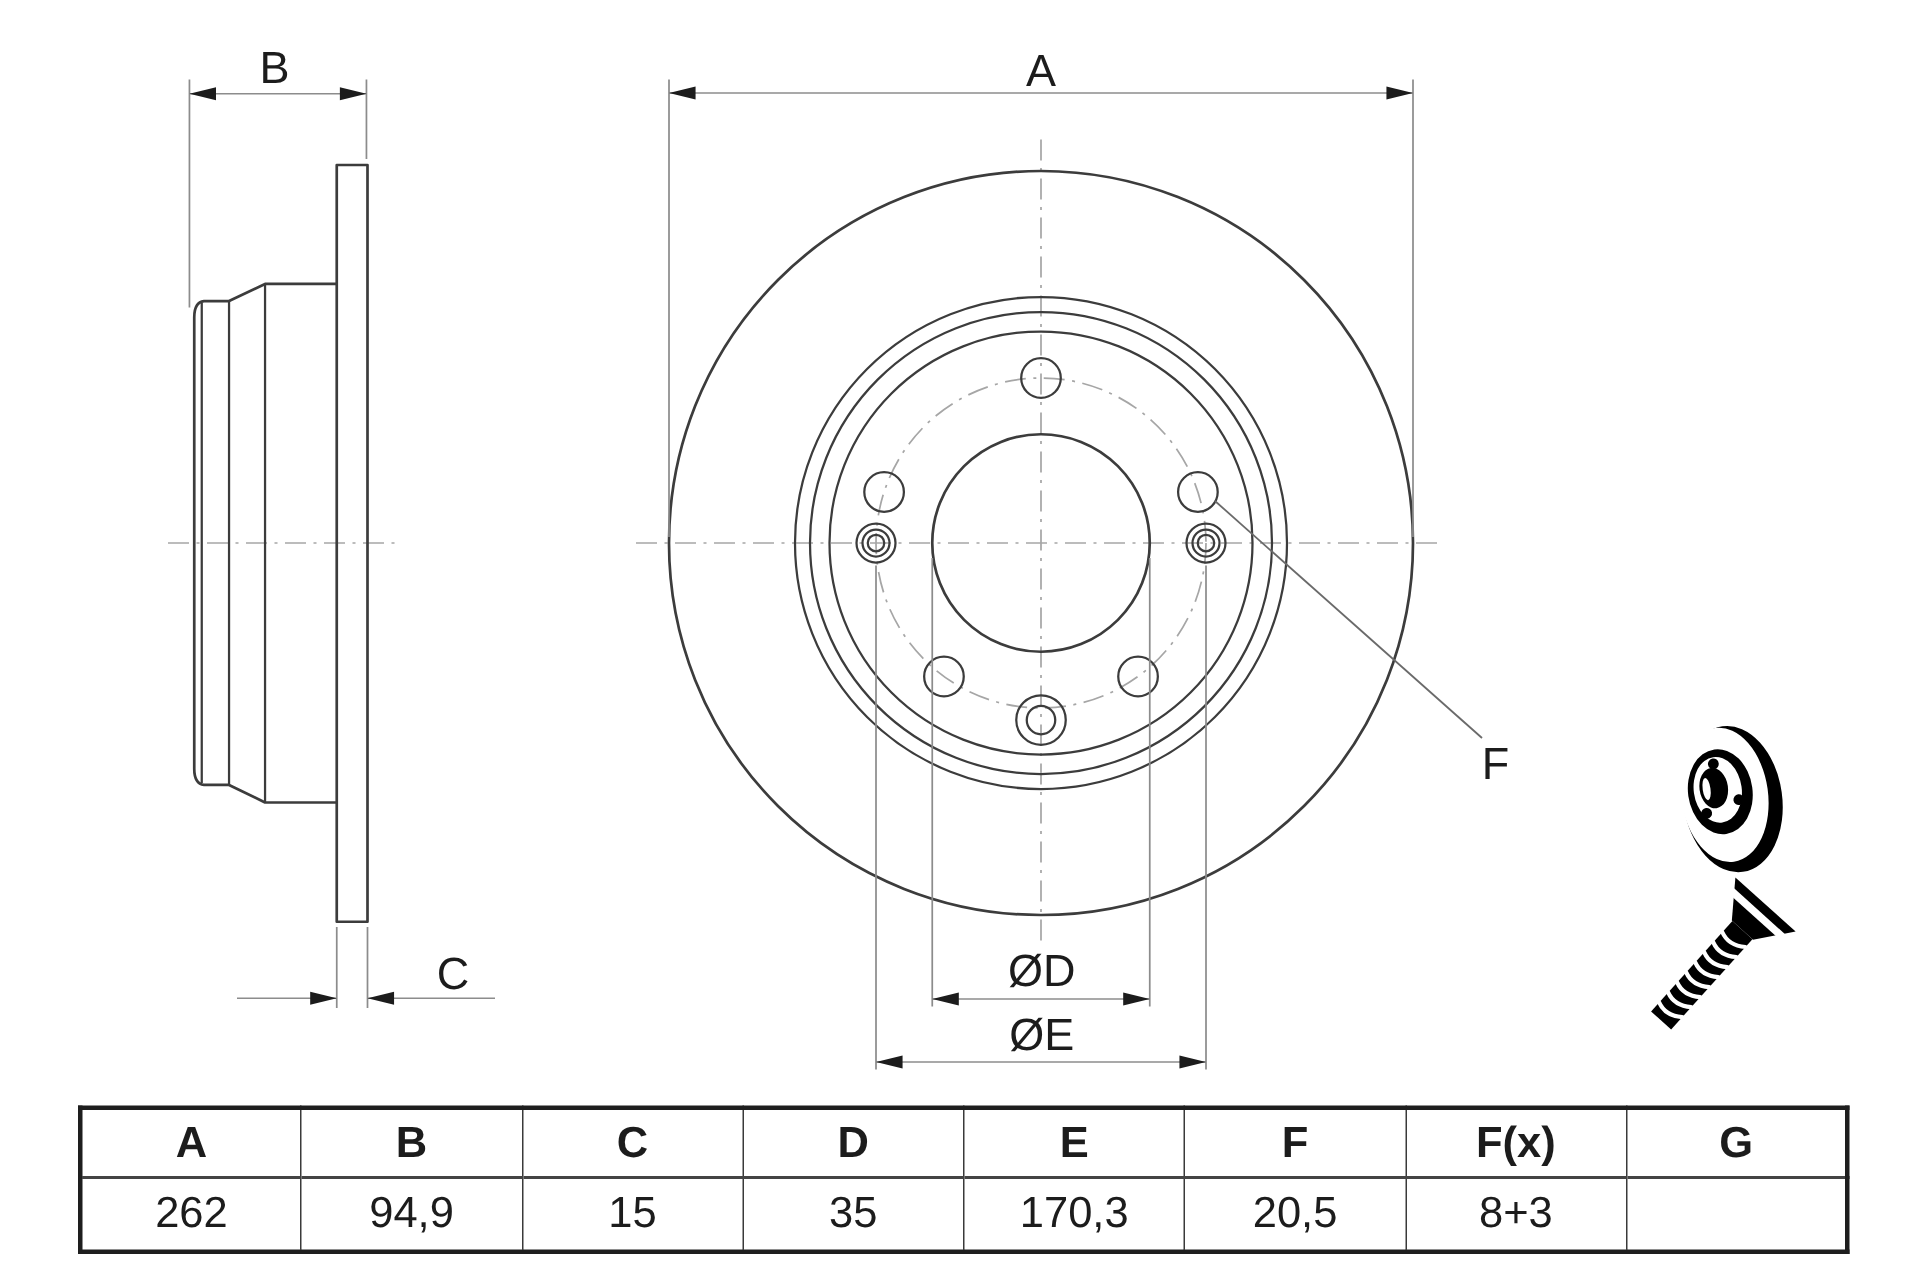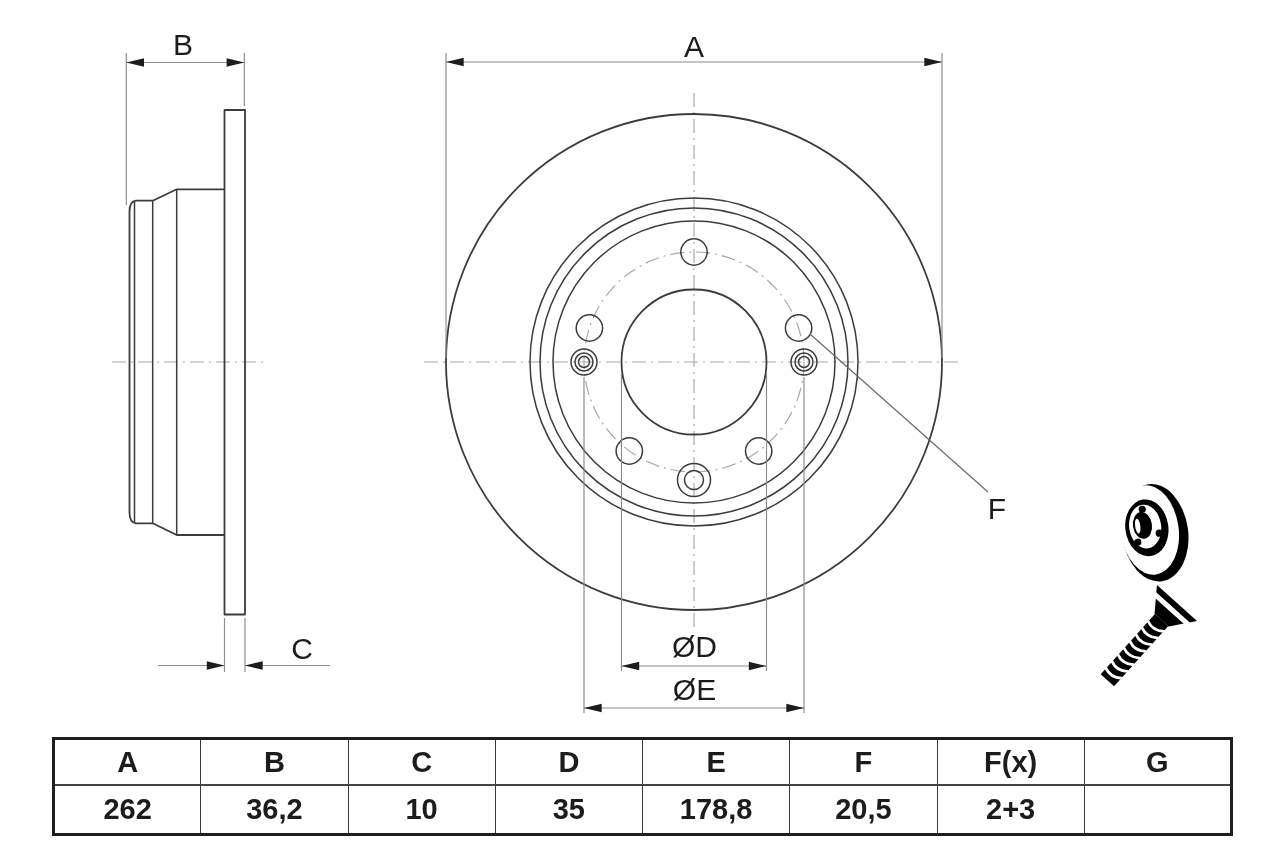--- a/index.html
+++ b/index.html
@@ -18,21 +18,21 @@
   .ico-w{fill:#fff;stroke:none;}
   .thread{stroke:#fff;stroke-width:2.8;fill:none;stroke-linecap:round;}
 
   table.dim-table{position:absolute;left:52px;top:737px;width:1181px;height:91px;
     border-collapse:collapse;table-layout:fixed;background:#fff;}
   table.dim-table th,table.dim-table td{
     border:1.4px solid #3a3a3a;text-align:center;vertical-align:middle;
     color:var(--text);padding:0;}
   table.dim-table{border:3px solid #1e1e1e;}
   table.dim-table th{font-size:29px;font-weight:bold;height:44px;border-bottom:2px solid #444;}
-  table.dim-table td{font-size:29px;font-weight:bold;height:47px;}
+  table.dim-table td{font-size:29px;font-weight:normal;height:47px;}
 </style>
 </head>
 <body>
 
 <div class="stage">
 <svg width="1280" height="853" viewBox="0 0 1280 853">
 
   <g>
     <path class="cl" d="M112,362 H268"></path>
     <path class="cl" d="M424,362 H963"></path>
@@ -156,23 +156,23 @@
       <th>D</th>
       <th>E</th>
       <th>F</th>
       <th>F(x)</th>
       <th>G</th>
     </tr>
   </thead>
   <tbody>
     <tr>
       <td>262</td>
-      <td>36,2</td>
-      <td>10</td>
+      <td>94,9</td>
+      <td>15</td>
       <td>35</td>
-      <td>178,8</td>
+      <td>170,3</td>
       <td>20,5</td>
-      <td>2+3</td>
+      <td>8+3</td>
       <td></td>
     </tr>
   </tbody>
 </table>
 </div>
 
 </body></html>

